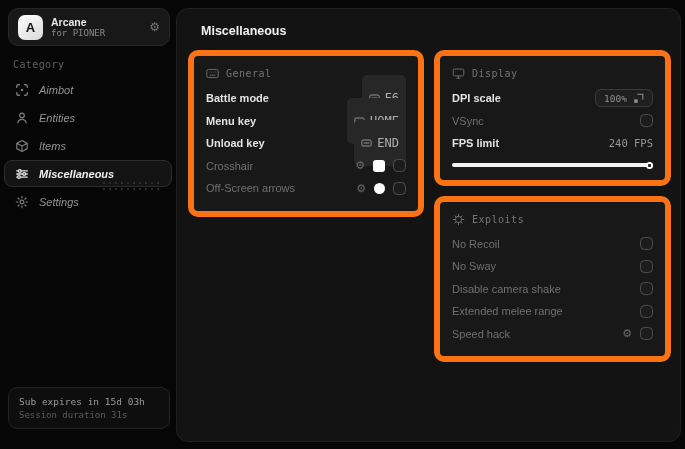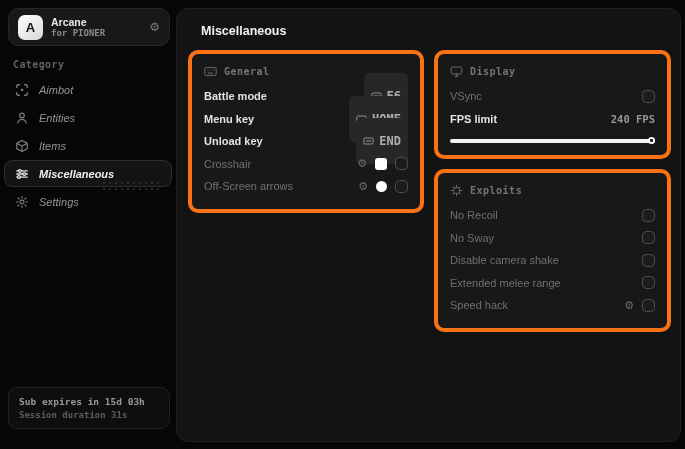--- a/index.html
+++ b/index.html
@@ -3,21 +3,21 @@
 <meta charset="utf-8">
 <style>
   * { margin:0; padding:0; box-sizing:border-box; }
   html,body { background:#000; }
   #app {
     position:relative; width:685px; height:449px;
     background:#060606; overflow:hidden;
     font-family:"Liberation Sans", sans-serif;
     -webkit-font-smoothing:antialiased;
   }
-  .mono { font-family:"DejaVu Sans Mono", monospace;font-weight:bold; }
+  .mono { font-family:"DejaVu Sans Mono", monospace; }
 
   
   .sidebar { position:absolute; left:0; top:0; width:176px; height:449px; }
   .brand-card {
     margin:8px 6px 0 8px; height:38px; background:#181818;
     border:1px solid #262626; border-radius:10px;
     display:flex; align-items:center; gap:8px; padding:0 9px;
   }
   .logo {
     width:25px; height:25px; border-radius:7px;
@@ -61,21 +61,21 @@
     background:#131313; border:1px solid #202020; border-radius:12px;
     padding:10px 9px 0 11px;
   }
   .page-title { margin:5px 0 12px 13px; font-size:12.5px; font-weight:bold; color:#f2f2f2; }
 
   .cards { display:flex; gap:10px; align-items:flex-start; }
   .col-left { width:237px; }
   .col-right { width:238px; display:flex; flex-direction:column; gap:10px;align-items:center; }
 
   .card {
-    background:#181818; border:4px solid #f97316; border-radius:10px;
+    background:#181818; border:6px solid #f97316; border-radius:10px;
     padding:9px 12px 11px; width:100%;
   }
   .card-head {
     display:flex; align-items:center; gap:7px; color:#757575;
     font-size:10px; letter-spacing:0.5px; margin:2px 0 7px;
   }
   .card-head .ch-ico { width:13px; height:13px; color:#6c6c6c; flex:0 0 13px; }
 
   .row { display:flex; align-items:center; justify-content:space-between; height:22.5px; }
   .lbl { font-size:11px; font-weight:600; color:#e3e3e3; }
@@ -254,20 +254,30 @@
       <div class="col-right">
         <div class="card">
           <div class="card-head mono">
             <svg class="ch-ico" viewBox="0 0 16 14" fill="none" stroke="currentColor" stroke-width="1.2">
               <rect x="1.5" y="1.5" width="13" height="8.5" rx="1.5"></rect>
                 <path d="M6 12.8h4M8 10v2.8" stroke-linecap="round"></path>
             </svg>
             <span>Display</span>
           </div>
 
+          <div class="row">
+            <span class="lbl">DPI scale</span>
+            <button class="select-badge mono">
+              <span>100%</span>
+              <svg viewBox="0 0 14 14" fill="none" stroke="currentColor" stroke-width="1.3">
+                <rect x="1.5" y="8" width="4.5" height="4.5" fill="currentColor" stroke="none"></rect>
+                <path d="M5.5 1.5h7v7"></path>
+              </svg>
+            </button>
+          </div>
 
           <div class="row">
             <span class="lbl dim">VSync</span>
             <span class="checkbox"></span>
           </div>
 
           <div class="row">
             <span class="lbl">FPS limit</span>
             <span class="fps-val mono">240 FPS</span>
           </div>

